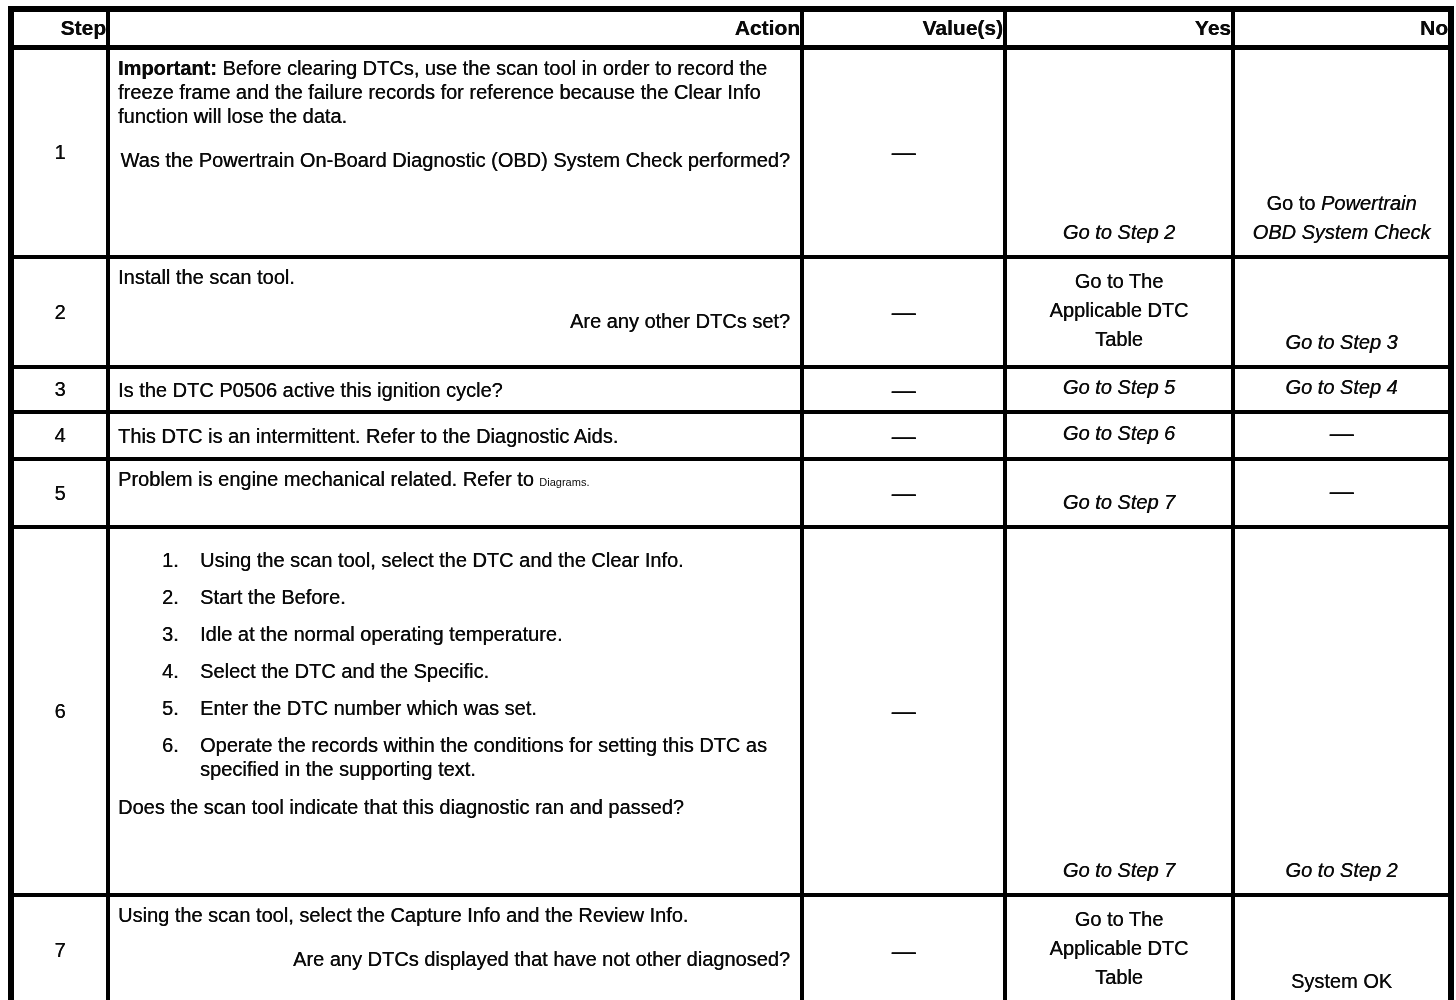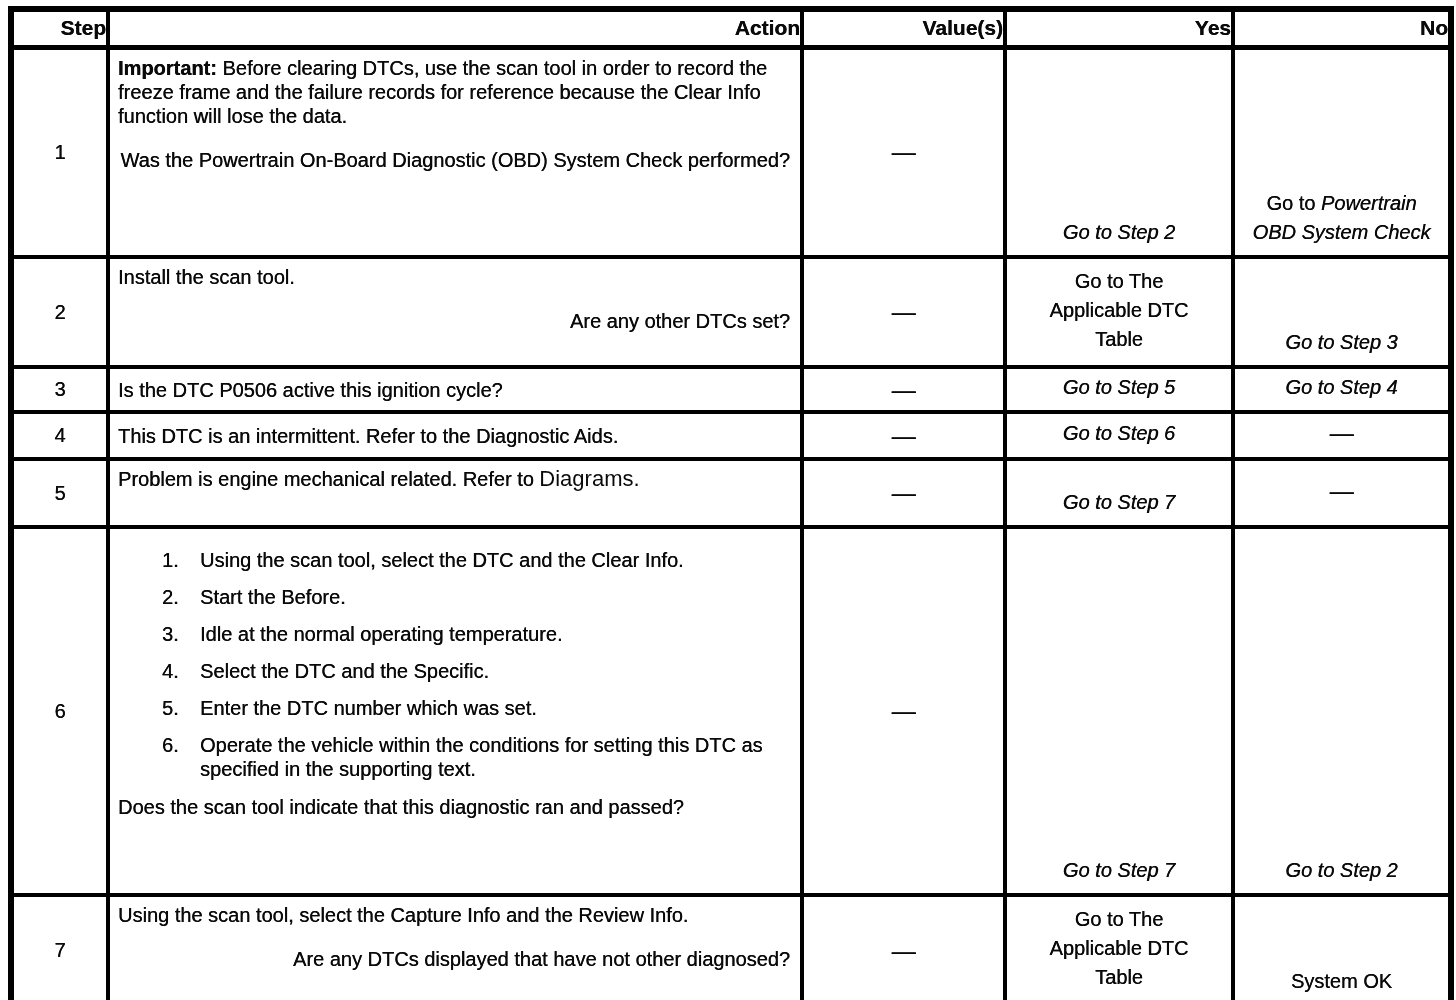--- a/index.html
+++ b/index.html
@@ -51,21 +51,21 @@
   td.value { text-align: center; }
   .dash { font-size: 24px; text-shadow: 0.4px 0 0 currentColor; }
   td.yes, td.no {
     text-align: center; font-size: 20px; line-height: 29px;
     padding: 4px 8px 8px 8px;
     text-shadow: 0.3px 0 0 currentColor;
   }
   .goto { font-style: italic; }
   .block3 { display: inline-block; max-width: 160px; }
   .blockno { display: inline-block; max-width: 190px; margin-top: 16px; }
-  .ref { font-size: 22px; text-shadow: none; }
+  .ref { font-size: 11px; text-shadow: none; }
   
   .li { display: flex; margin: 13px 0 13px 44px; }
   .li .num { flex: none; width: 38px; text-align: left; }
   .closing { margin-top: 14px; }
   b { font-weight: bold; }
 </style>
 </head>
 <body>
 
 <div class="page">
@@ -155,21 +155,21 @@
         <div class="li">
               <span class="num">4.</span>
               <span>Select the DTC and the Specific.</span>
             </div>
         <div class="li">
               <span class="num">5.</span>
               <span>Enter the DTC number which was set.</span>
             </div>
         <div class="li">
               <span class="num">6.</span>
-              <span>Operate the vehicle within the conditions for setting this DTC as specified in the supporting text.</span>
+              <span>Operate the records within the conditions for setting this DTC as specified in the supporting text.</span>
             </div>
         <p class="closing">Does the scan tool indicate that this diagnostic ran and passed?</p>
       </td>
       <td class="value"><span class="dash">—</span></td>
       <td class="yes v-bot"><span class="goto">Go to Step 7</span></td>
       <td class="no v-bot"><span class="goto">Go to Step 2</span></td>
     </tr>
 
     <tr class="r7">
       <td class="step">7</td>

